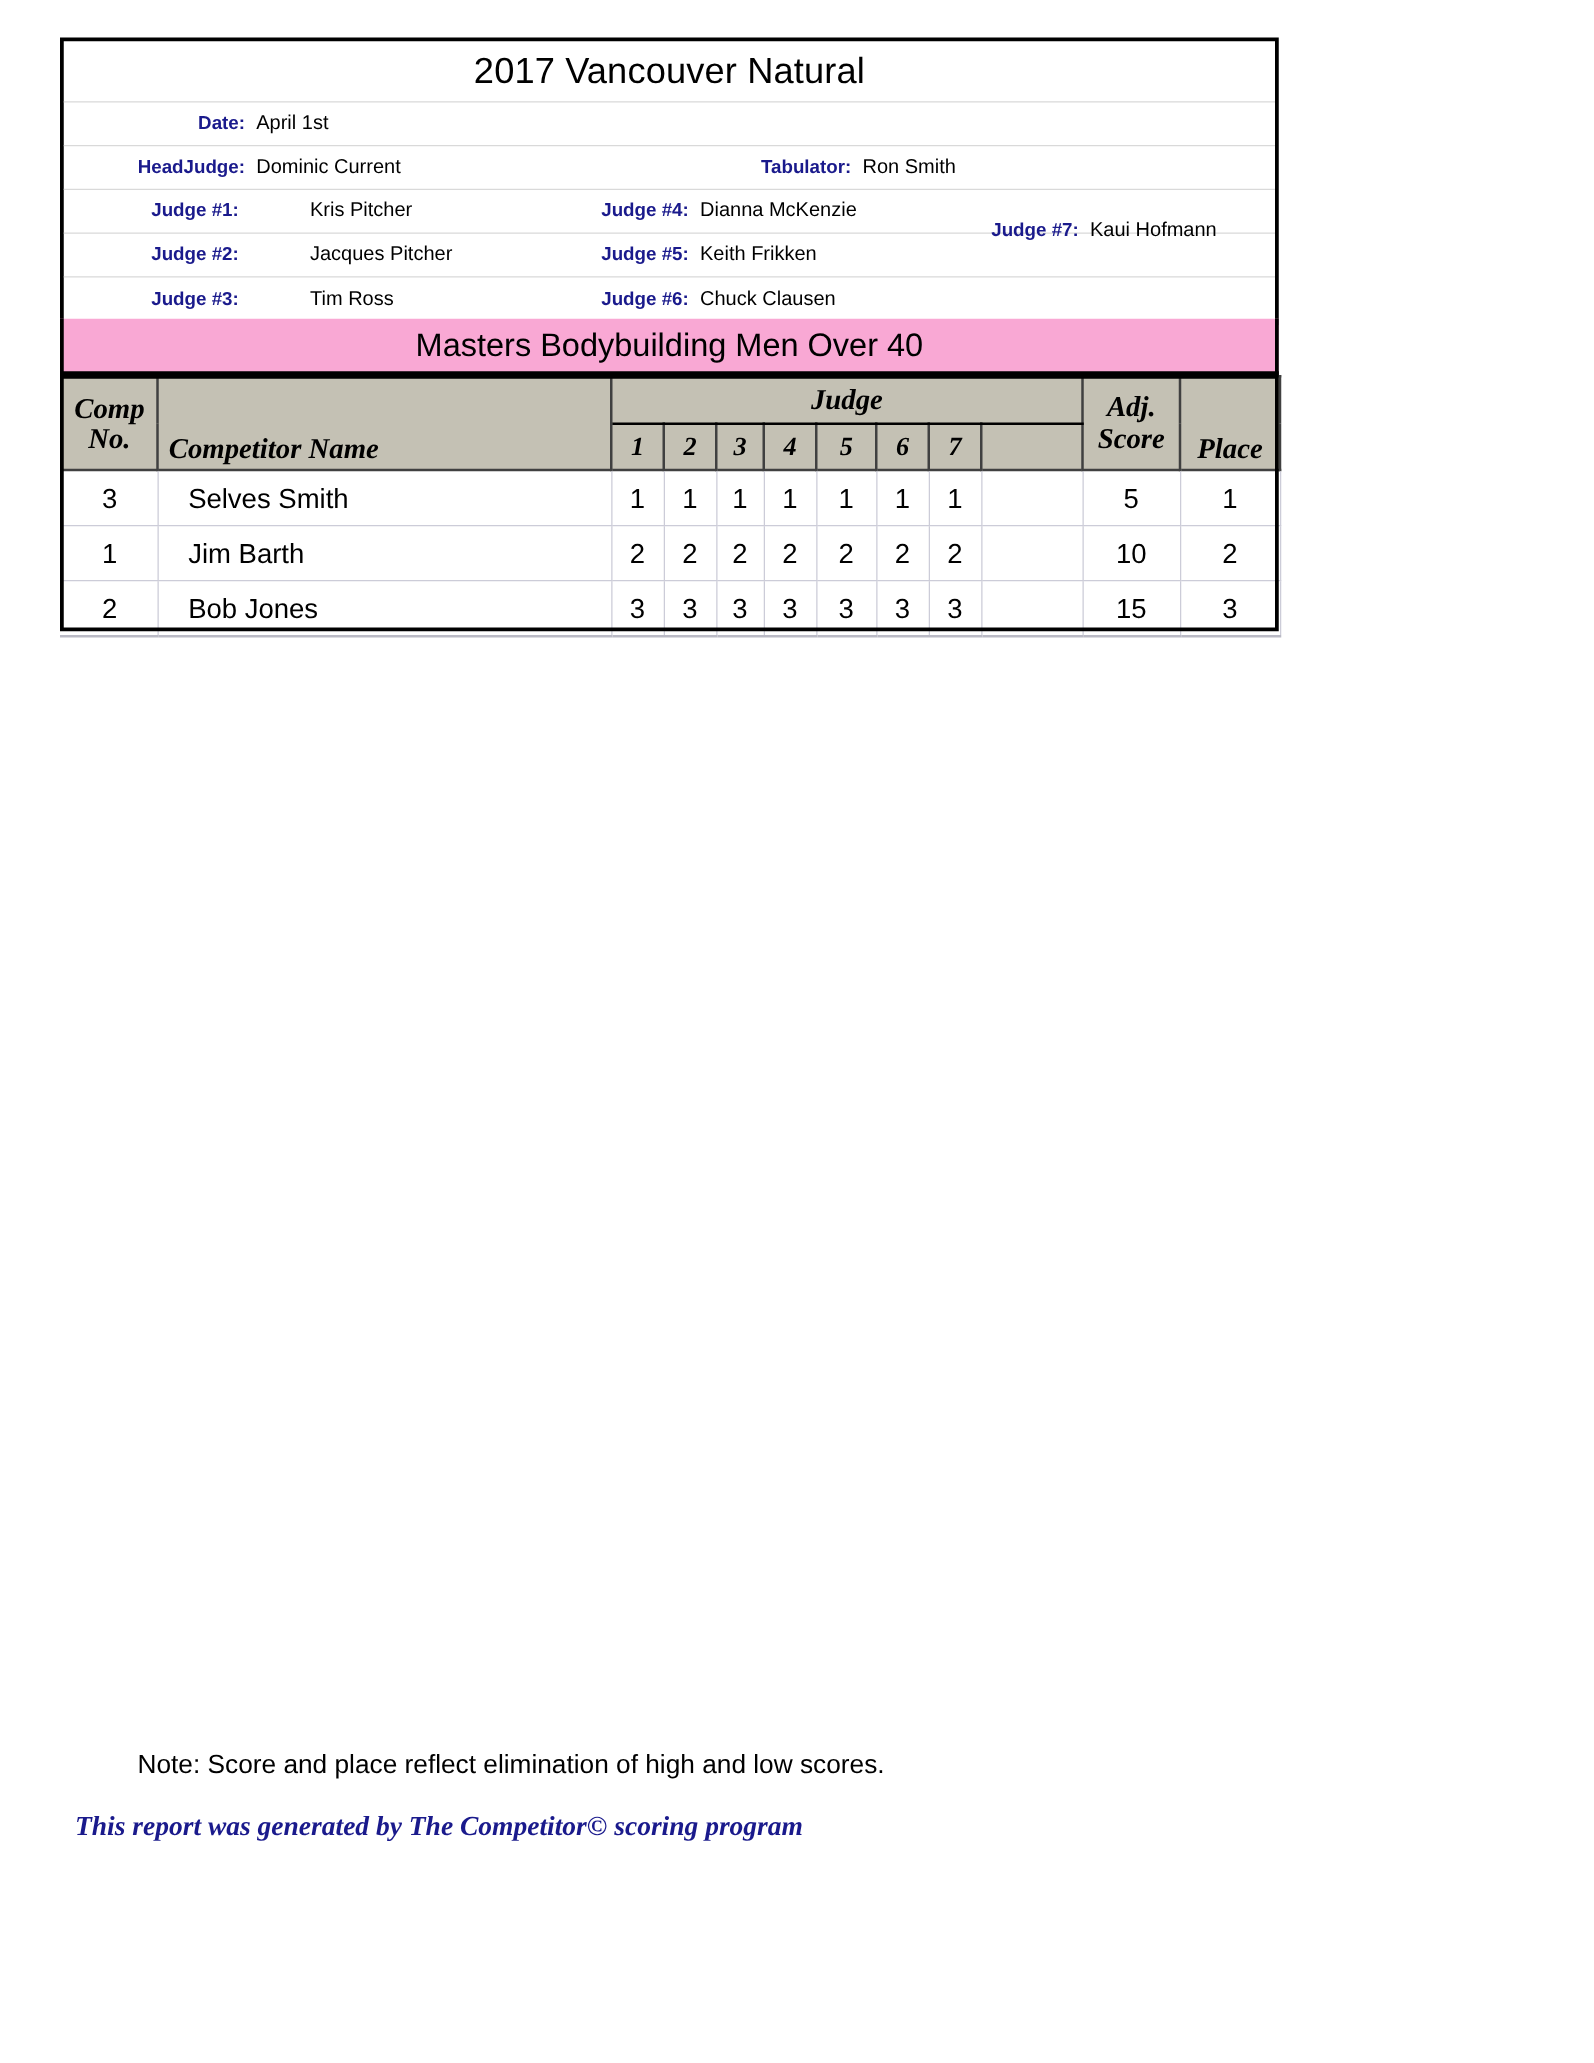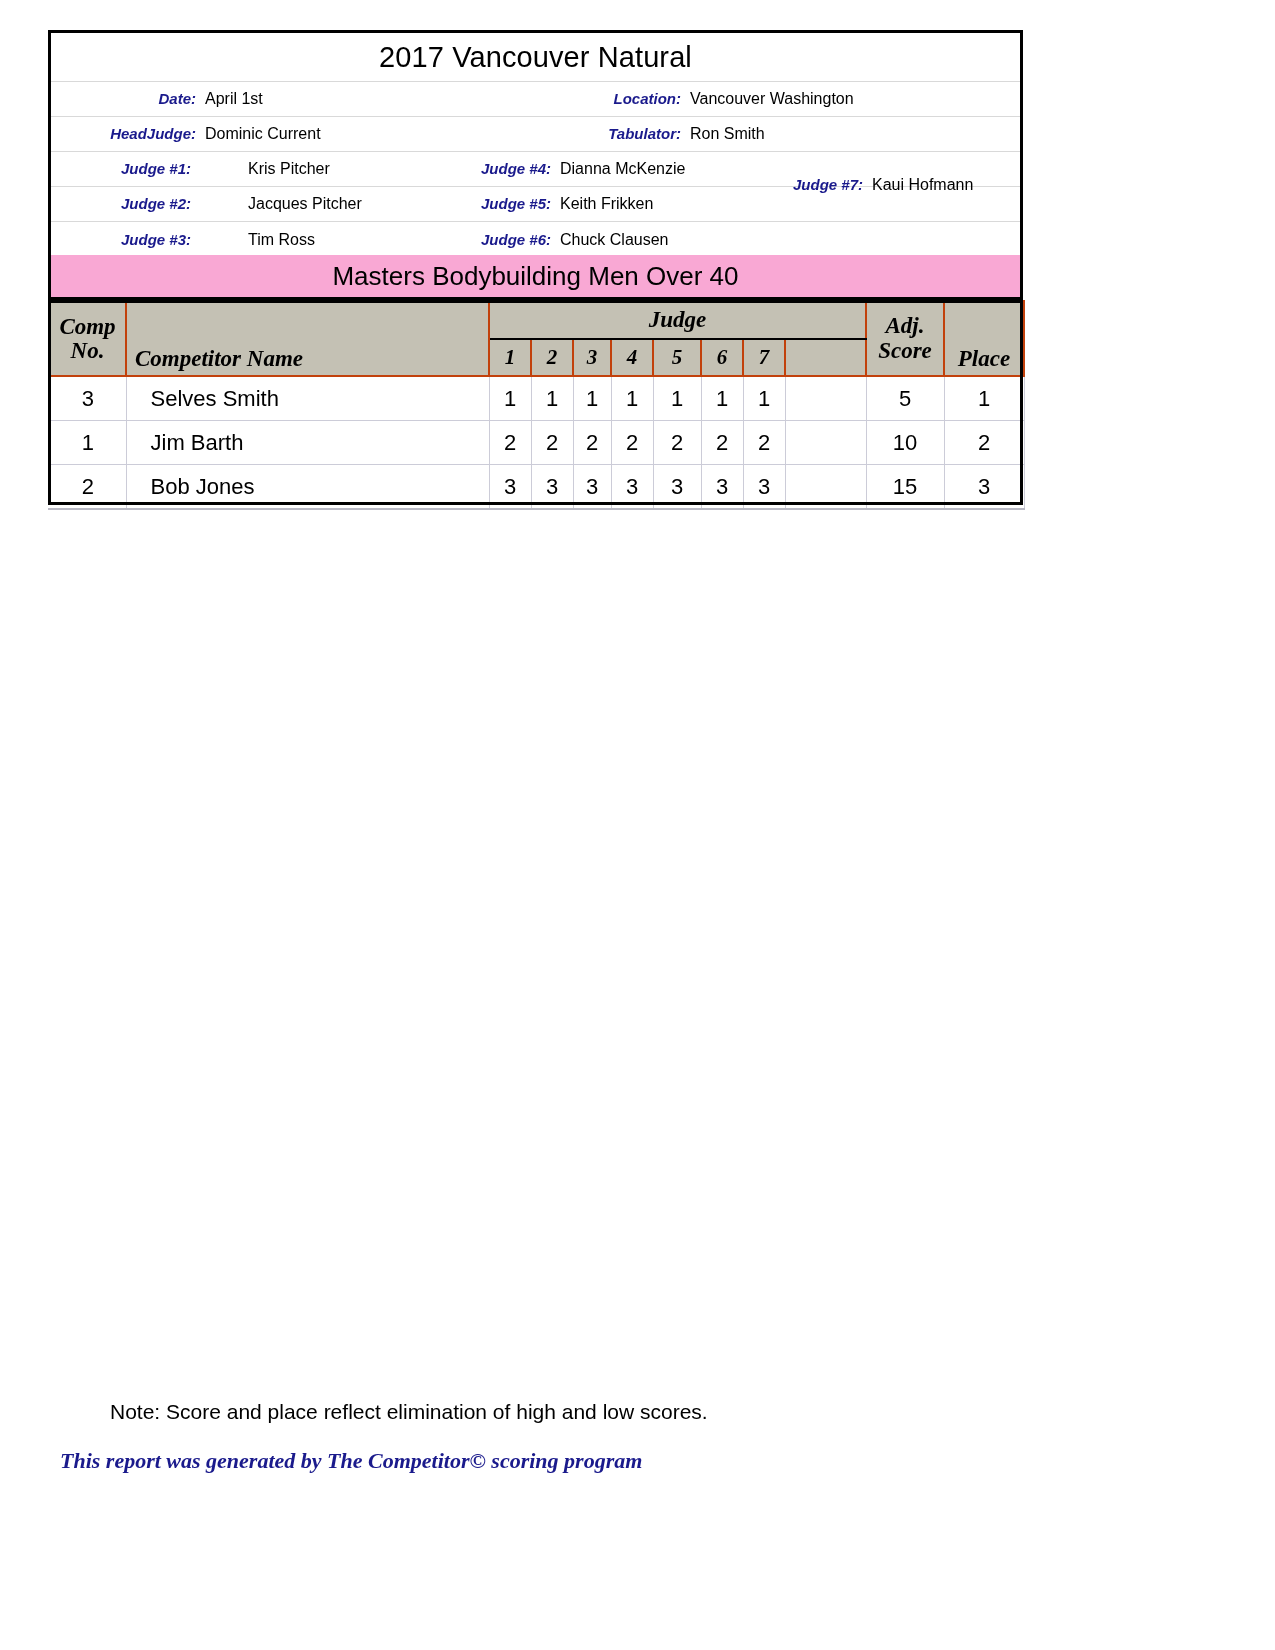--- a/index.html
+++ b/index.html
@@ -54,21 +54,20 @@
   .info-row:last-child { border-bottom: none; }
 
   .info-cell {
     display: flex;
     align-items: baseline;
     box-sizing: border-box;
   }
   .lbl {
     color: #1a1a8c;
     font-weight: bold;
-    font-style: italic;
     font-size: 15px;
     text-align: right;
     white-space: nowrap;
   }
   .val {
     color: #000000;
     font-size: 16px;
     white-space: nowrap;
     padding-left: 9px;
   }
@@ -126,21 +125,21 @@
     padding: 0;
   }
 
   thead.head th {
     background: #c4c1b4;
     font-family: "Liberation Serif", serif;
     font-style: italic;
     font-weight: bold;
     font-size: 23px;
     color: #000000;
-    border: 2px solid #c2410c;
+    border: 2px solid #404040;
     text-align: center;
     vertical-align: middle;
     line-height: 1.02;
   }
   thead.head th.compno {
     font-size: 23px;
     padding: 0 2px;
   }
   thead.head th.cname {
     text-align: left;
@@ -219,24 +218,20 @@
 <div class="page">
 
   <div class="header-block">
 
     <div class="event-title">2017 Vancouver Natural</div>
 
     <div class="info-row pair-row">
       <div class="info-cell left-cell">
         <span class="lbl">Date:</span>
         <span class="val">April 1st</span>
-      </div>
-      <div class="info-cell right-cell">
-        <span class="lbl">Location:</span>
-        <span class="val">Vancouver Washington</span>
       </div>
     </div>
 
     <div class="info-row pair-row">
       <div class="info-cell left-cell">
         <span class="lbl">HeadJudge:</span>
         <span class="val">Dominic Current</span>
       </div>
       <div class="info-cell right-cell">
         <span class="lbl">Tabulator:</span>

